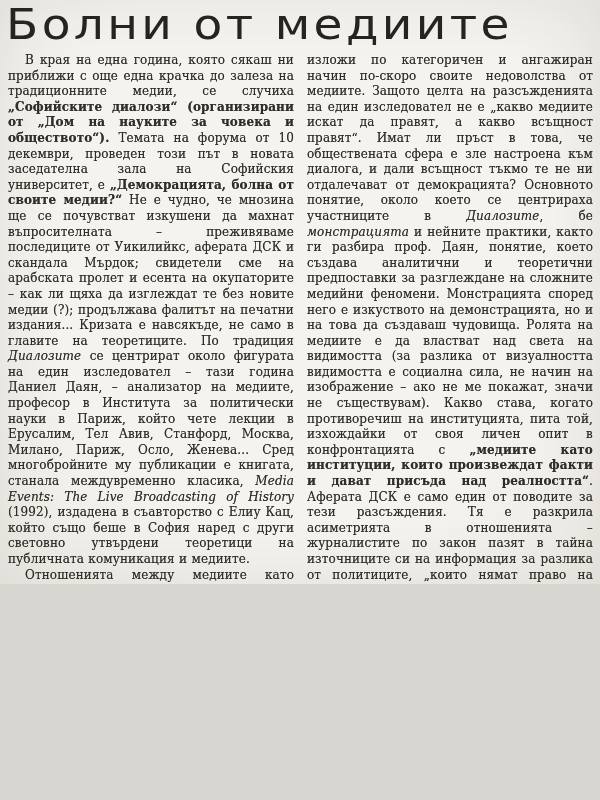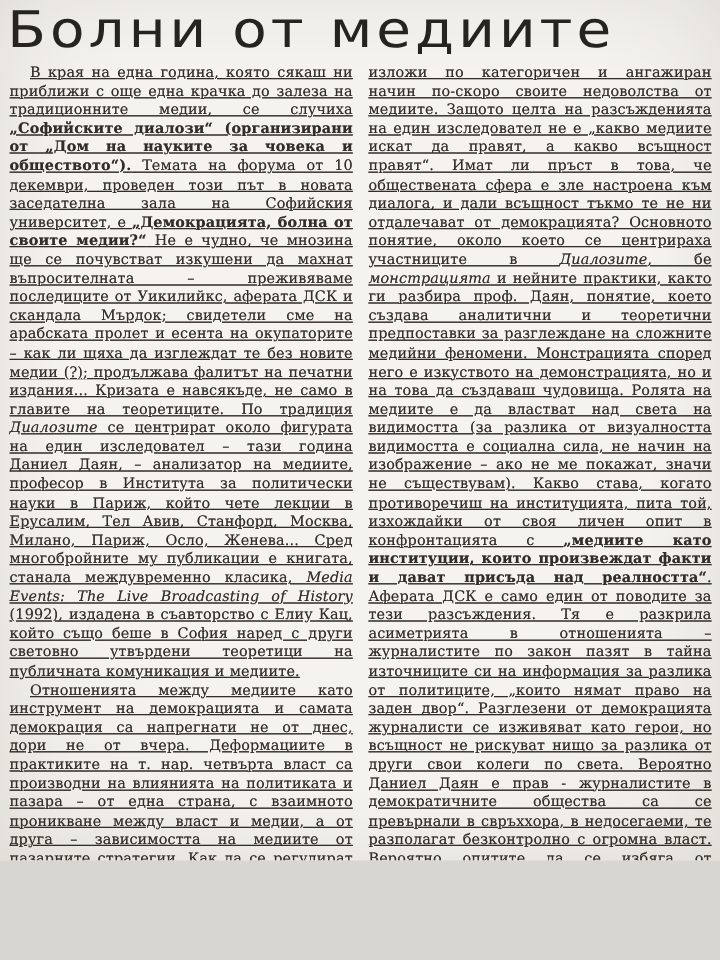--- a/index.html
+++ b/index.html
@@ -1,19 +1,19 @@
 <!DOCTYPE html>
 <html lang="bg"><head>
 <meta charset="utf-8">
 <style>
   html, body { margin: 0; padding: 0; background: #d8d6d0; }
   .page {
     position: relative;
     width: 600px;
-    height: 717px;
+    height: 584px;
     margin: 0 auto;
     background: #f1f0eb;
     background-image: radial-gradient(ellipse at 50% 40%, #f4f3ee 60%, #eceae4 100%);
     box-shadow: inset 0 0 70px rgba(60,55,45,0.08);
     overflow: hidden;
     box-sizing: border-box;
     padding: 4px 8px 0 8px;
     font-family: "DejaVu Serif", serif;
   }
   .title {
@@ -41,21 +41,21 @@
     line-height: 1.3;
     text-align: justify;
     color: #312d28;
     letter-spacing: 0.12px;
     word-spacing: 0.4px;
     text-shadow: 0 0 0.55px rgba(45,40,33,0.6);
     filter: blur(0.22px);
     hyphens: auto;
     -webkit-hyphens: auto;
   }
-  .para { margin: 0; text-decoration: underline; }
+  .para { margin: 0; }
   .para.indent { text-indent: 17px; }
   .bold { font-weight: bold; }
   .italic { font-style: italic; }
 </style>
 </head>
 <body>
 
 <div class="page">
   <h1 class="title">Болни от медиите</h1>
   <div class="columns">

